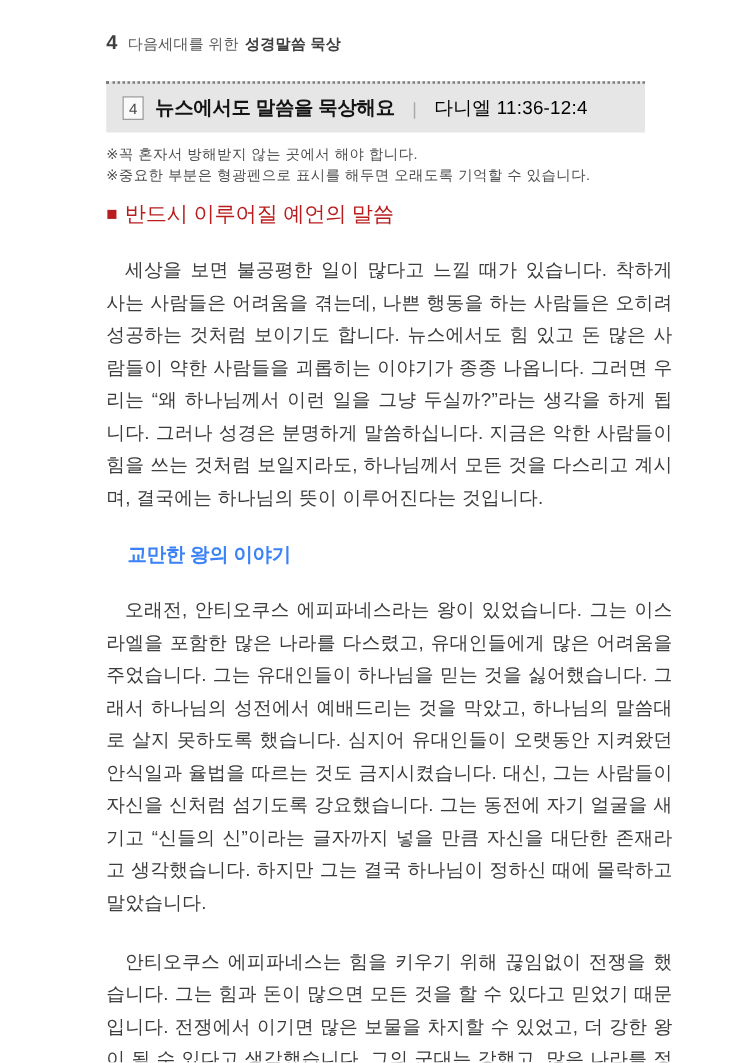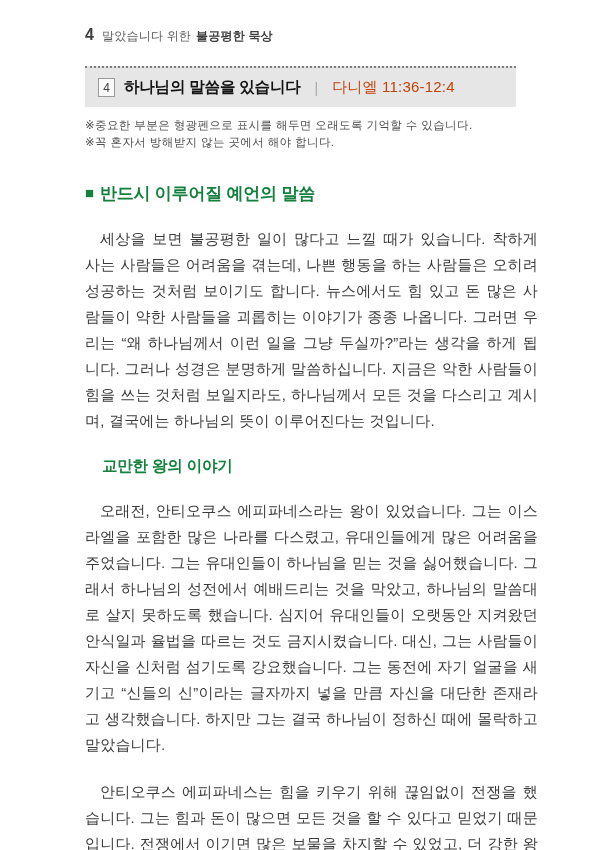--- a/index.html
+++ b/index.html
@@ -46,35 +46,35 @@
     text-align: center;
     font-size: 12px; color: #444;
     margin-right: 9px;
     flex: 0 0 auto;
   }
   .bar-title {
     font-weight: bold; font-size: 15.5px; color: #141414;
     letter-spacing: -0.2px;
   }
   .bar-sep { color: #a9a9a9; margin: 0 14px; font-size: 14px; font-weight: normal; }
-  .bar-ref { color: #c2410c; font-size: 15px; letter-spacing: 0.2px; }
+  .bar-ref { color: #000000; font-size: 15px; letter-spacing: 0.2px; }
   
   .notes {
     margin-top: 10px;
     font-size: 11.5px;
     line-height: 17px;
     color: #4e4e4e;
     letter-spacing: 0.4px;
   }
   
   .main-heading {
-    margin-top: 31px;
+    margin-top: 10px;
     font-size: 17px;
-    font-weight: bold;
-    color: #15803d;
+    font-weight: normal;
+    color: #b91c1c;
     letter-spacing: -0.2px;
   }
   .main-heading .sq { font-size: 15px; margin-right: 6px; position: relative; top: -1px; }
   
   .para {
     margin-top: 21px;
     font-size: 15px;
     line-height: 26px;
     color: #3c3c3c;
     text-align: justify;
@@ -82,45 +82,45 @@
     word-break: break-all;
     letter-spacing: 0.2px;
   }
   .para:empty { display: none; }
   .sub-heading {
     margin-top: 22px;
     margin-bottom: 2px;
     padding-left: 17px;
     font-size: 15.5px;
     font-weight: bold;
-    color: #15803d;
+    color: #3b82f6;
     letter-spacing: -0.2px;
   }
 </style>
 </head>
 <body>
 
 <div class="page">
 
   <div class="running-head">
     <span class="pg-num">4</span>
-    <span class="series">말았습니다 위한</span>
-    <span class="book">불공평한 묵상</span>
+    <span class="series">다음세대를 위한</span>
+    <span class="book">성경말씀 묵상</span>
   </div>
 
   <div class="title-bar">
     <span class="num-box">4</span>
-    <span class="bar-title">하나님의 말씀을 있습니다</span>
+    <span class="bar-title">뉴스에서도 말씀을 묵상해요</span>
     <span class="bar-sep">|</span>
     <span class="bar-ref">다니엘 11:36-12:4</span>
   </div>
 
   <div class="notes">
+    <div>※꼭 혼자서 방해받지 않는 곳에서 해야 합니다.</div>
     <div>※중요한 부분은 형광펜으로 표시를 해두면 오래도록 기억할 수 있습니다.</div>
-    <div>※꼭 혼자서 방해받지 않는 곳에서 해야 합니다.</div>
   </div>
 
   <div class="main-heading">
     <span class="sq">■</span><span>반드시 이루어질 예언의 말씀</span>
   </div>
 
   <p class="para">세상을 보면 불공평한 일이 많다고 느낄 때가 있습니다. 착하게 사는 사람들은 어려움을 겪는데, 나쁜 행동을 하는 사람들은 오히려 성공하는 것처럼 보이기도 합니다. 뉴스에서도 힘 있고 돈 많은 사람들이 약한 사람들을 괴롭히는 이야기가 종종 나옵니다. 그러면 우리는 “왜 하나님께서 이런 일을 그냥 두실까?”라는 생각을 하게 됩니다. 그러나 성경은 분명하게 말씀하십니다. 지금은 악한 사람들이 힘을 쓰는 것처럼 보일지라도, 하나님께서 모든 것을 다스리고 계시며, 결국에는 하나님의 뜻이 이루어진다는 것입니다.</p>
 
   <div class="sub-heading">교만한 왕의 이야기</div>
   <p class="para">오래전, 안티오쿠스 에피파네스라는 왕이 있었습니다. 그는 이스라엘을 포함한 많은 나라를 다스렸고, 유대인들에게 많은 어려움을 주었습니다. 그는 유대인들이 하나님을 믿는 것을 싫어했습니다. 그래서 하나님의 성전에서 예배드리는 것을 막았고, 하나님의 말씀대로 살지 못하도록 했습니다. 심지어 유대인들이 오랫동안 지켜왔던 안식일과 율법을 따르는 것도 금지시켰습니다. 대신, 그는 사람들이 자신을 신처럼 섬기도록 강요했습니다. 그는 동전에 자기 얼굴을 새기고 “신들의 신”이라는 글자까지 넣을 만큼 자신을 대단한 존재라고 생각했습니다. 하지만 그는 결국 하나님이 정하신 때에 몰락하고 말았습니다.</p>

